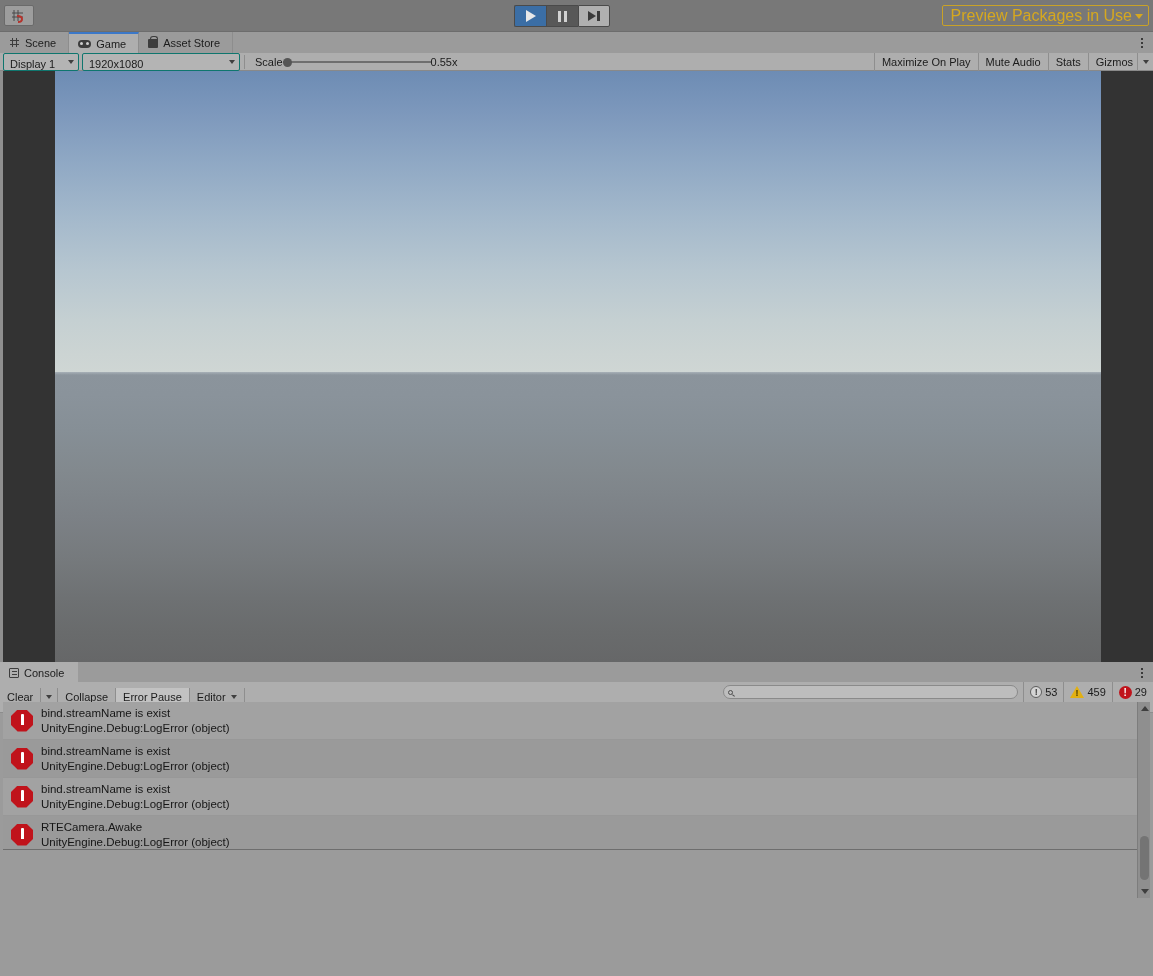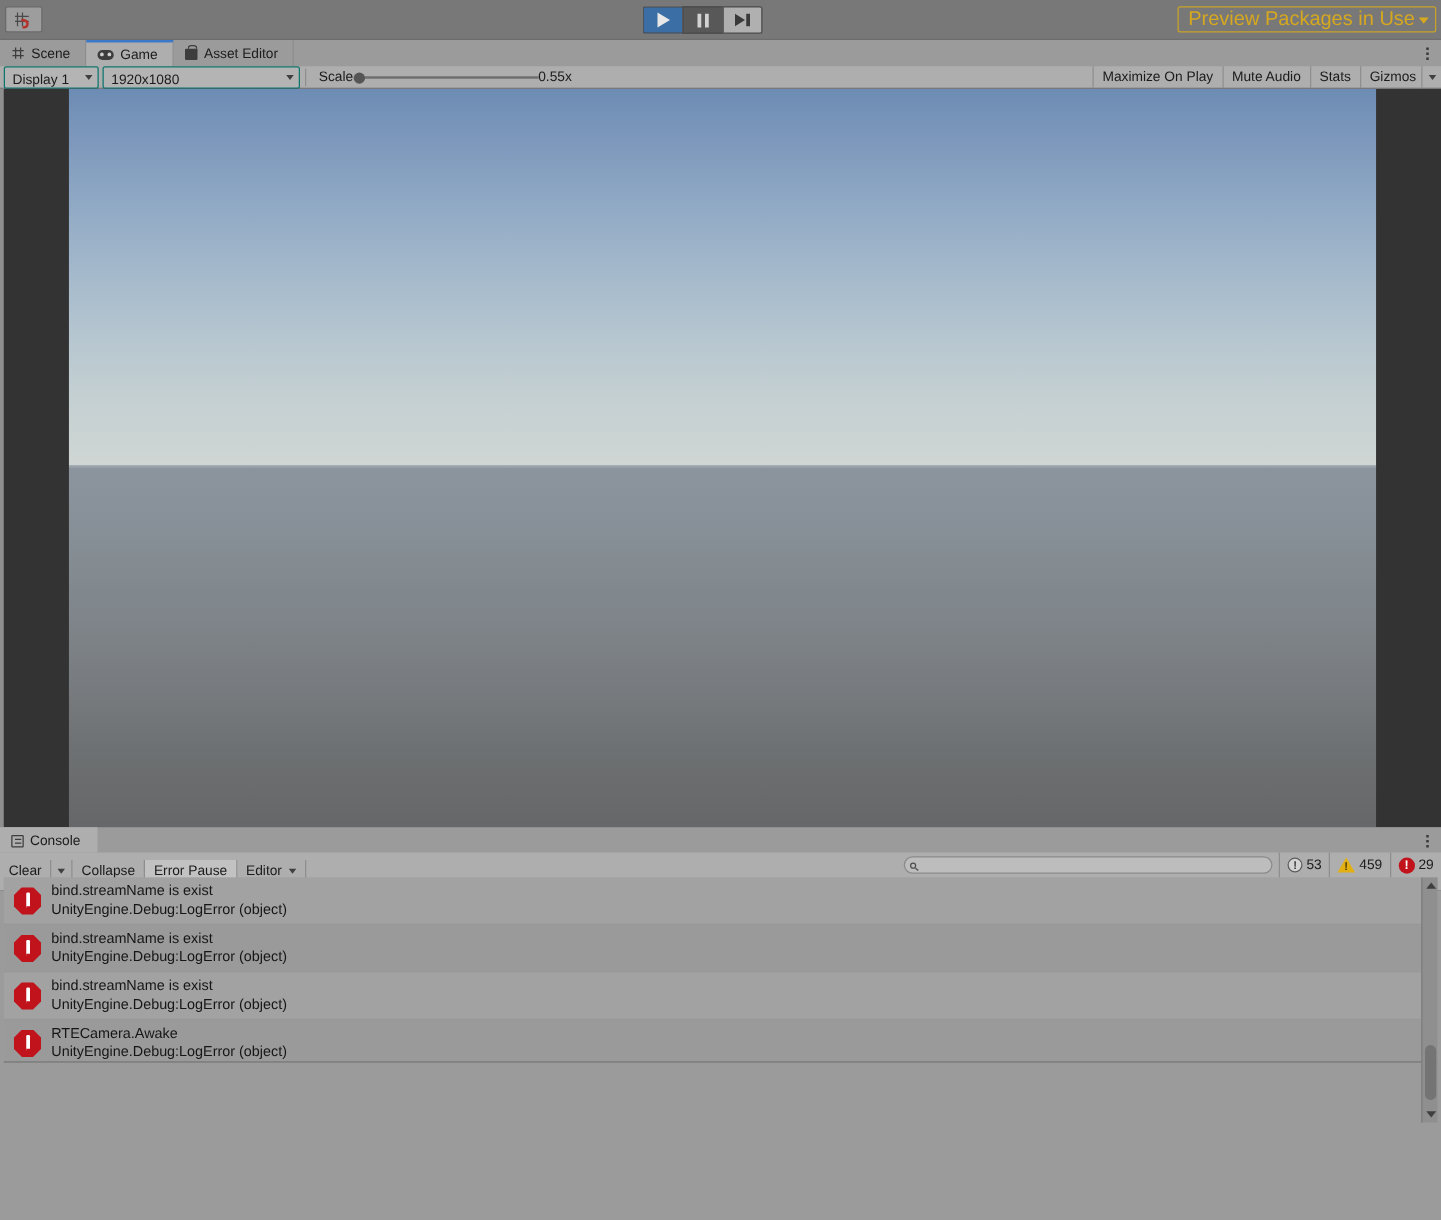--- a/index.html
+++ b/index.html
@@ -400,21 +400,21 @@
         </g>
       </svg>
       <span>Scene</span>
     </div>
     <div class="tab active">
       <span class="ico-gamepad"></span>
       <span>Game</span>
     </div>
     <div class="tab">
       <span class="ico-store"></span>
-      <span>Asset Editor</span>
+      <span>Asset Store</span>
     </div>
     <div class="tabbar-dots">
       <i></i>
         <i></i>
         <i></i>
     </div>
   </div>
 
   <div class="gvtoolbar">
     <div class="gv-dd" style="width:76px;">

